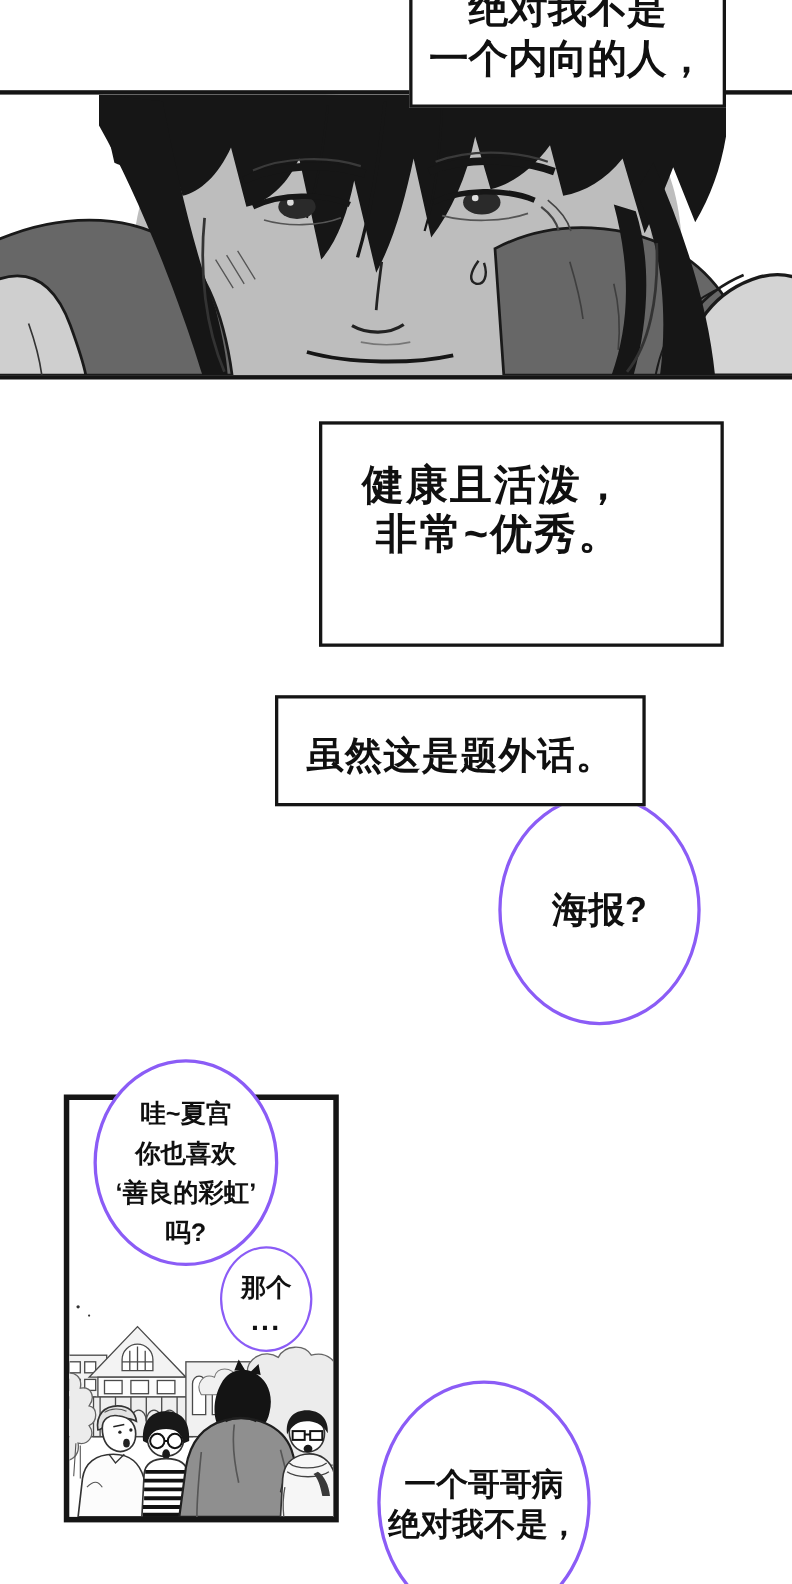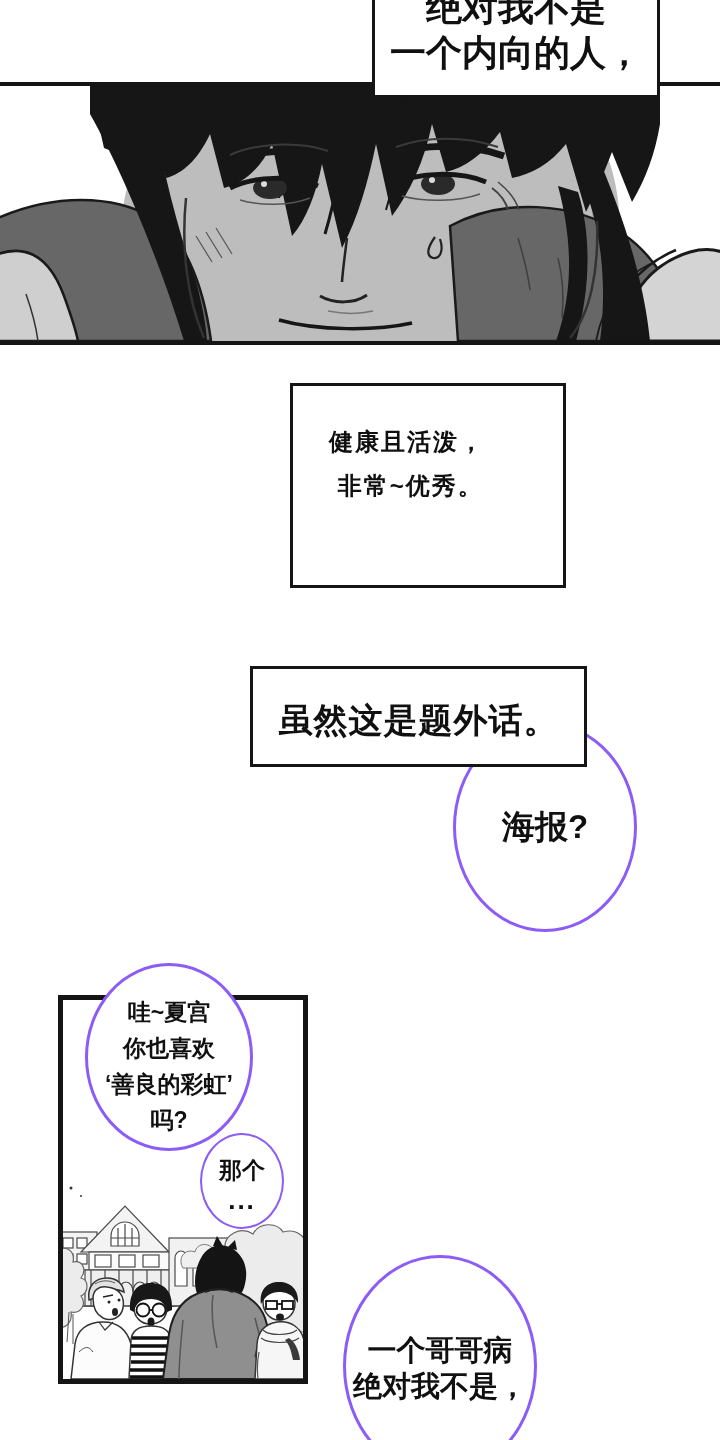--- a/index.html
+++ b/index.html
@@ -15,26 +15,26 @@
   }
   .speech-ellipse{
     background:#fff;border:3px solid #8b5cf6;border-radius:50%;
     display:flex;flex-direction:column;align-items:center;justify-content:center;
     text-align:center;font-weight:700;color:#101010;
   }
   
   .box-top{left:372px;top:-62px;width:288px;height:160px;z-index:7;
     justify-content:flex-end;padding-bottom:20px;font-size:36px;line-height:45px;}
   
-  .box-healthy{left:290px;top:383px;width:276px;height:205px;z-index:2;
+  .box-healthy{left:290px;top:383px;width:368px;height:205px;z-index:2;
     align-items:flex-start;text-align:center;padding:34px 0 0 36px;
-    font-size:24px;line-height:44px;letter-spacing:2px;}
+    font-size:38px;line-height:44px;letter-spacing:2px;}
   
   .box-aside{left:250px;top:632px;width:337px;height:101px;z-index:4;
-    justify-content:center;padding-top:8px;font-size:34px;letter-spacing:1px;margin-top:34px;}
+    justify-content:center;padding-top:8px;font-size:34px;letter-spacing:1px;}
   
   .el-poster{left:453px;top:722px;width:184px;height:210px;z-index:3;font-size:33px;}
   
   .el-rainbow{left:85px;top:963px;width:168px;height:188px;z-index:6;
     font-size:23px;line-height:36px;padding-top:18px;}
   
   .el-hesitate{left:200px;top:1133px;width:84px;height:96px;z-index:6;
     border-width:2px;font-size:23px;line-height:33px;padding-top:4px;}
   .el-hesitate .dots{font-size:26px;letter-spacing:2px;line-height:26px;}
   

